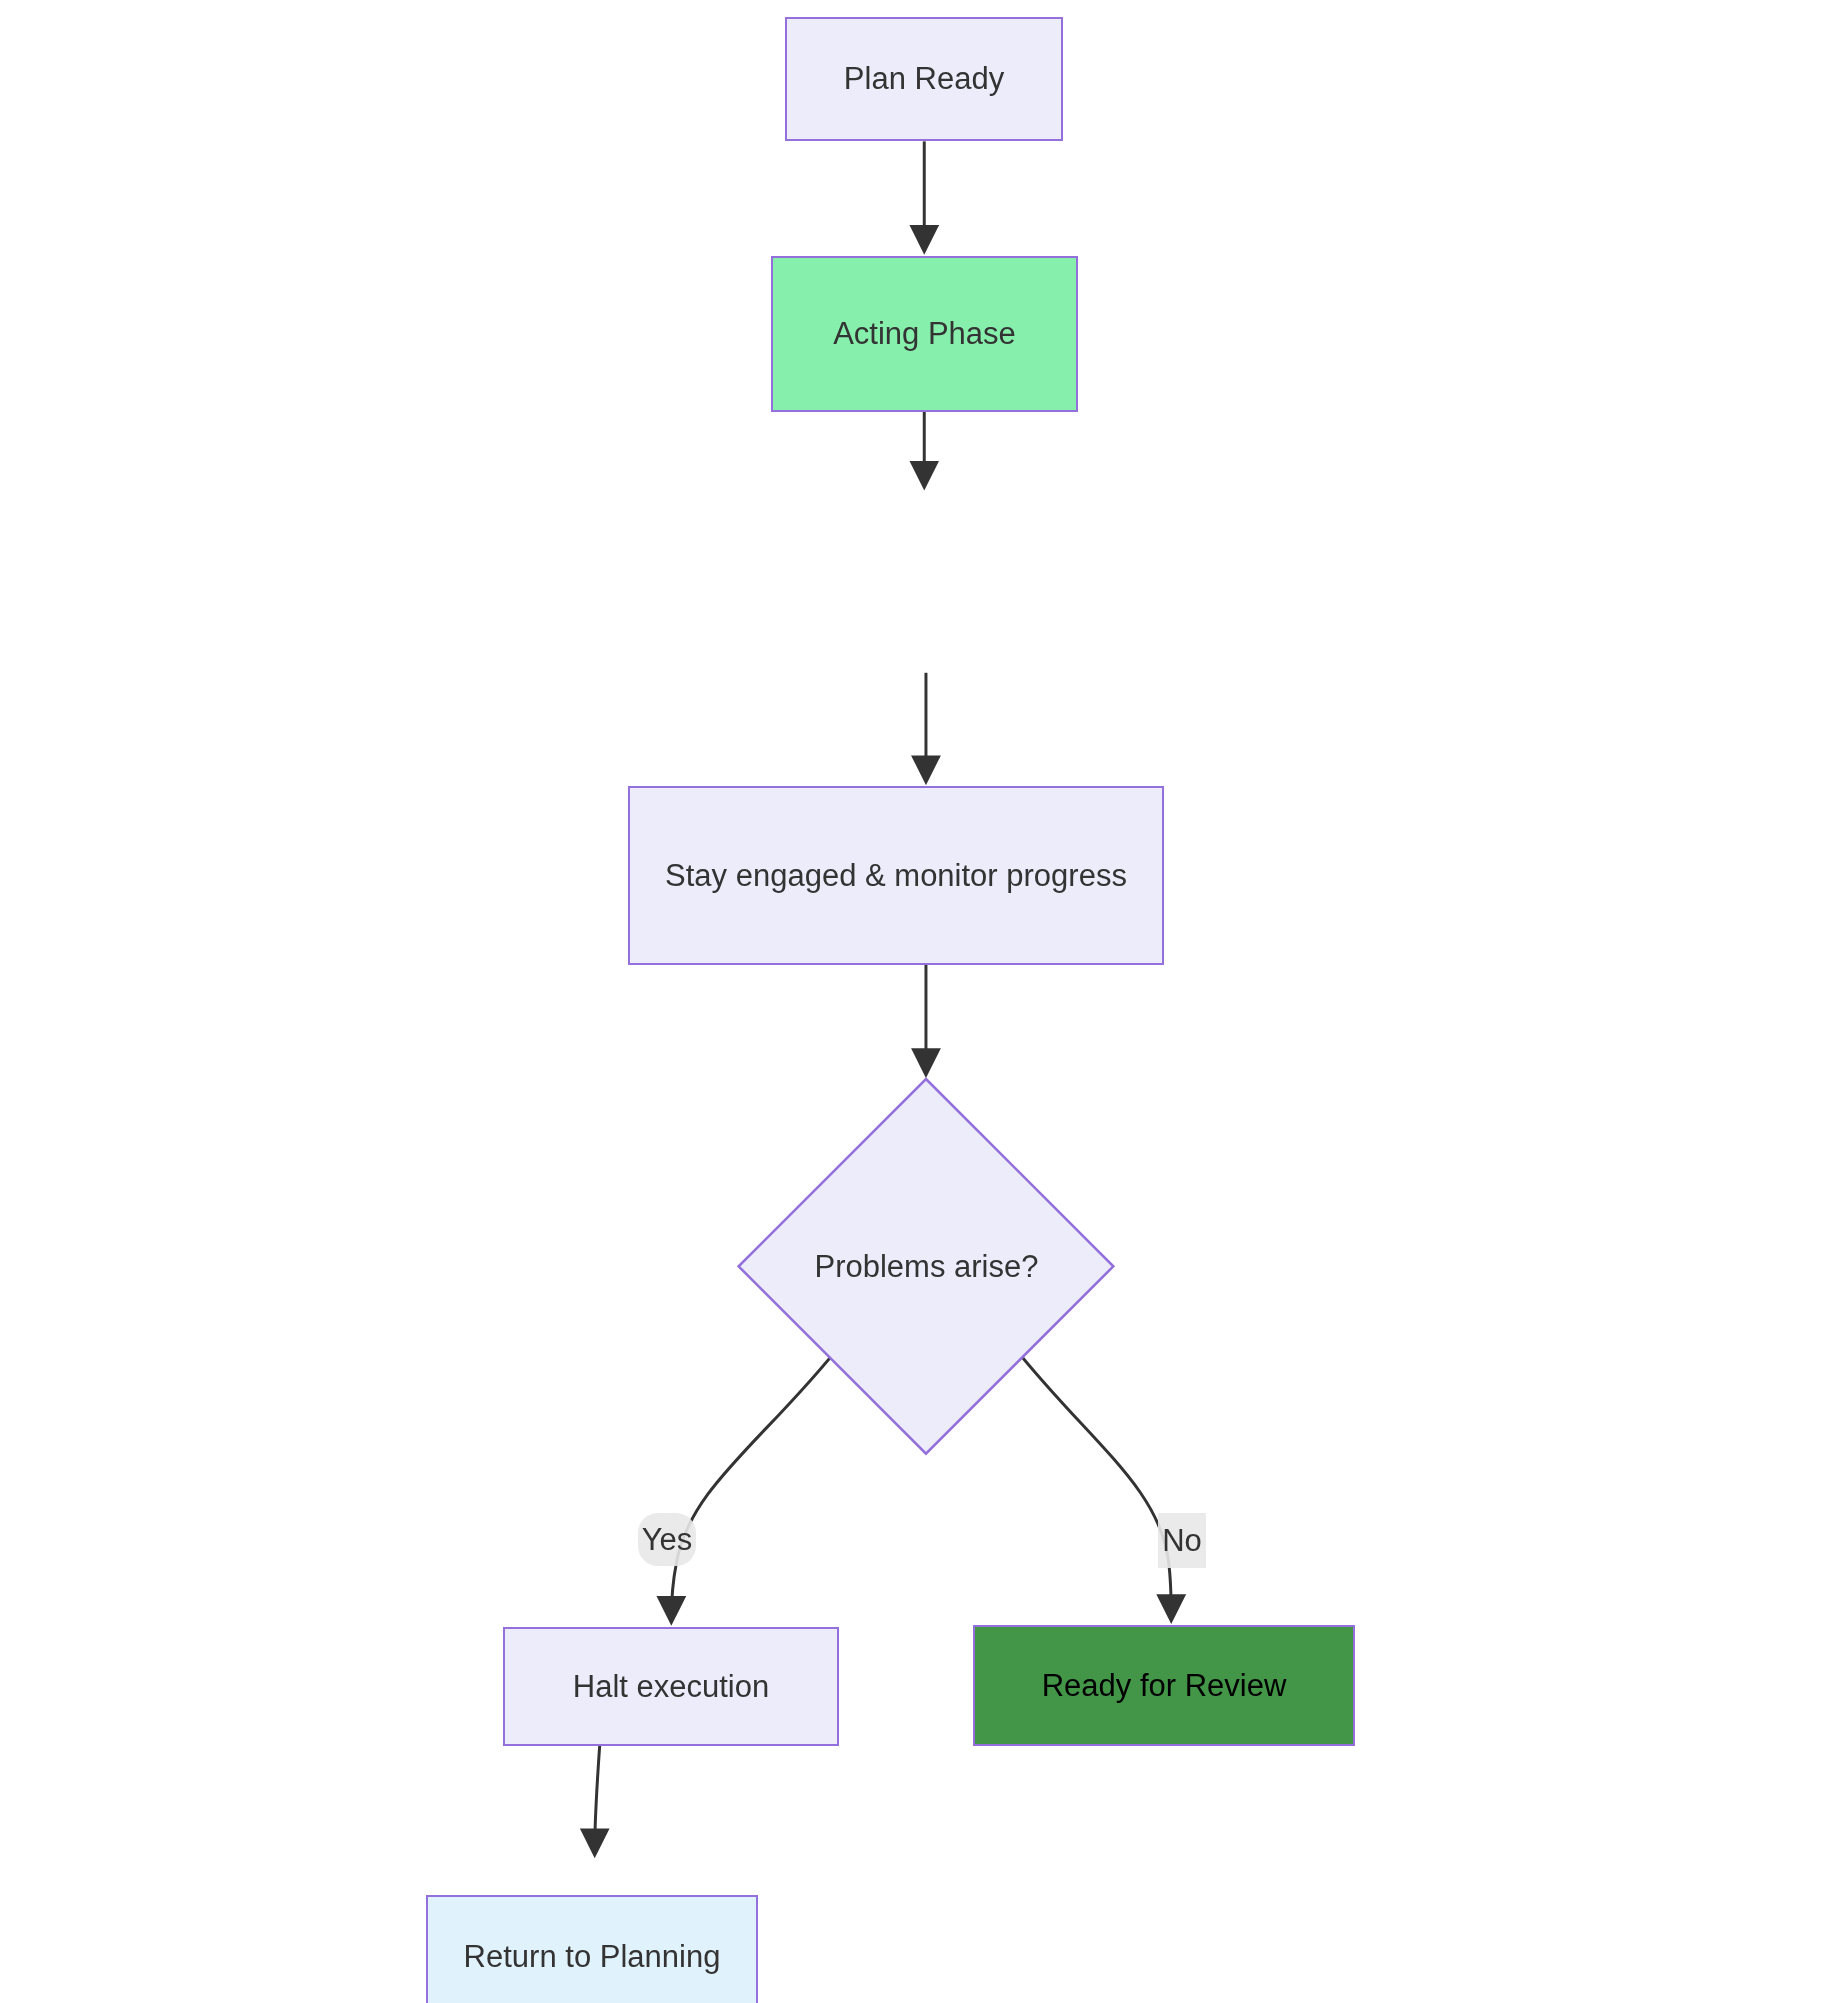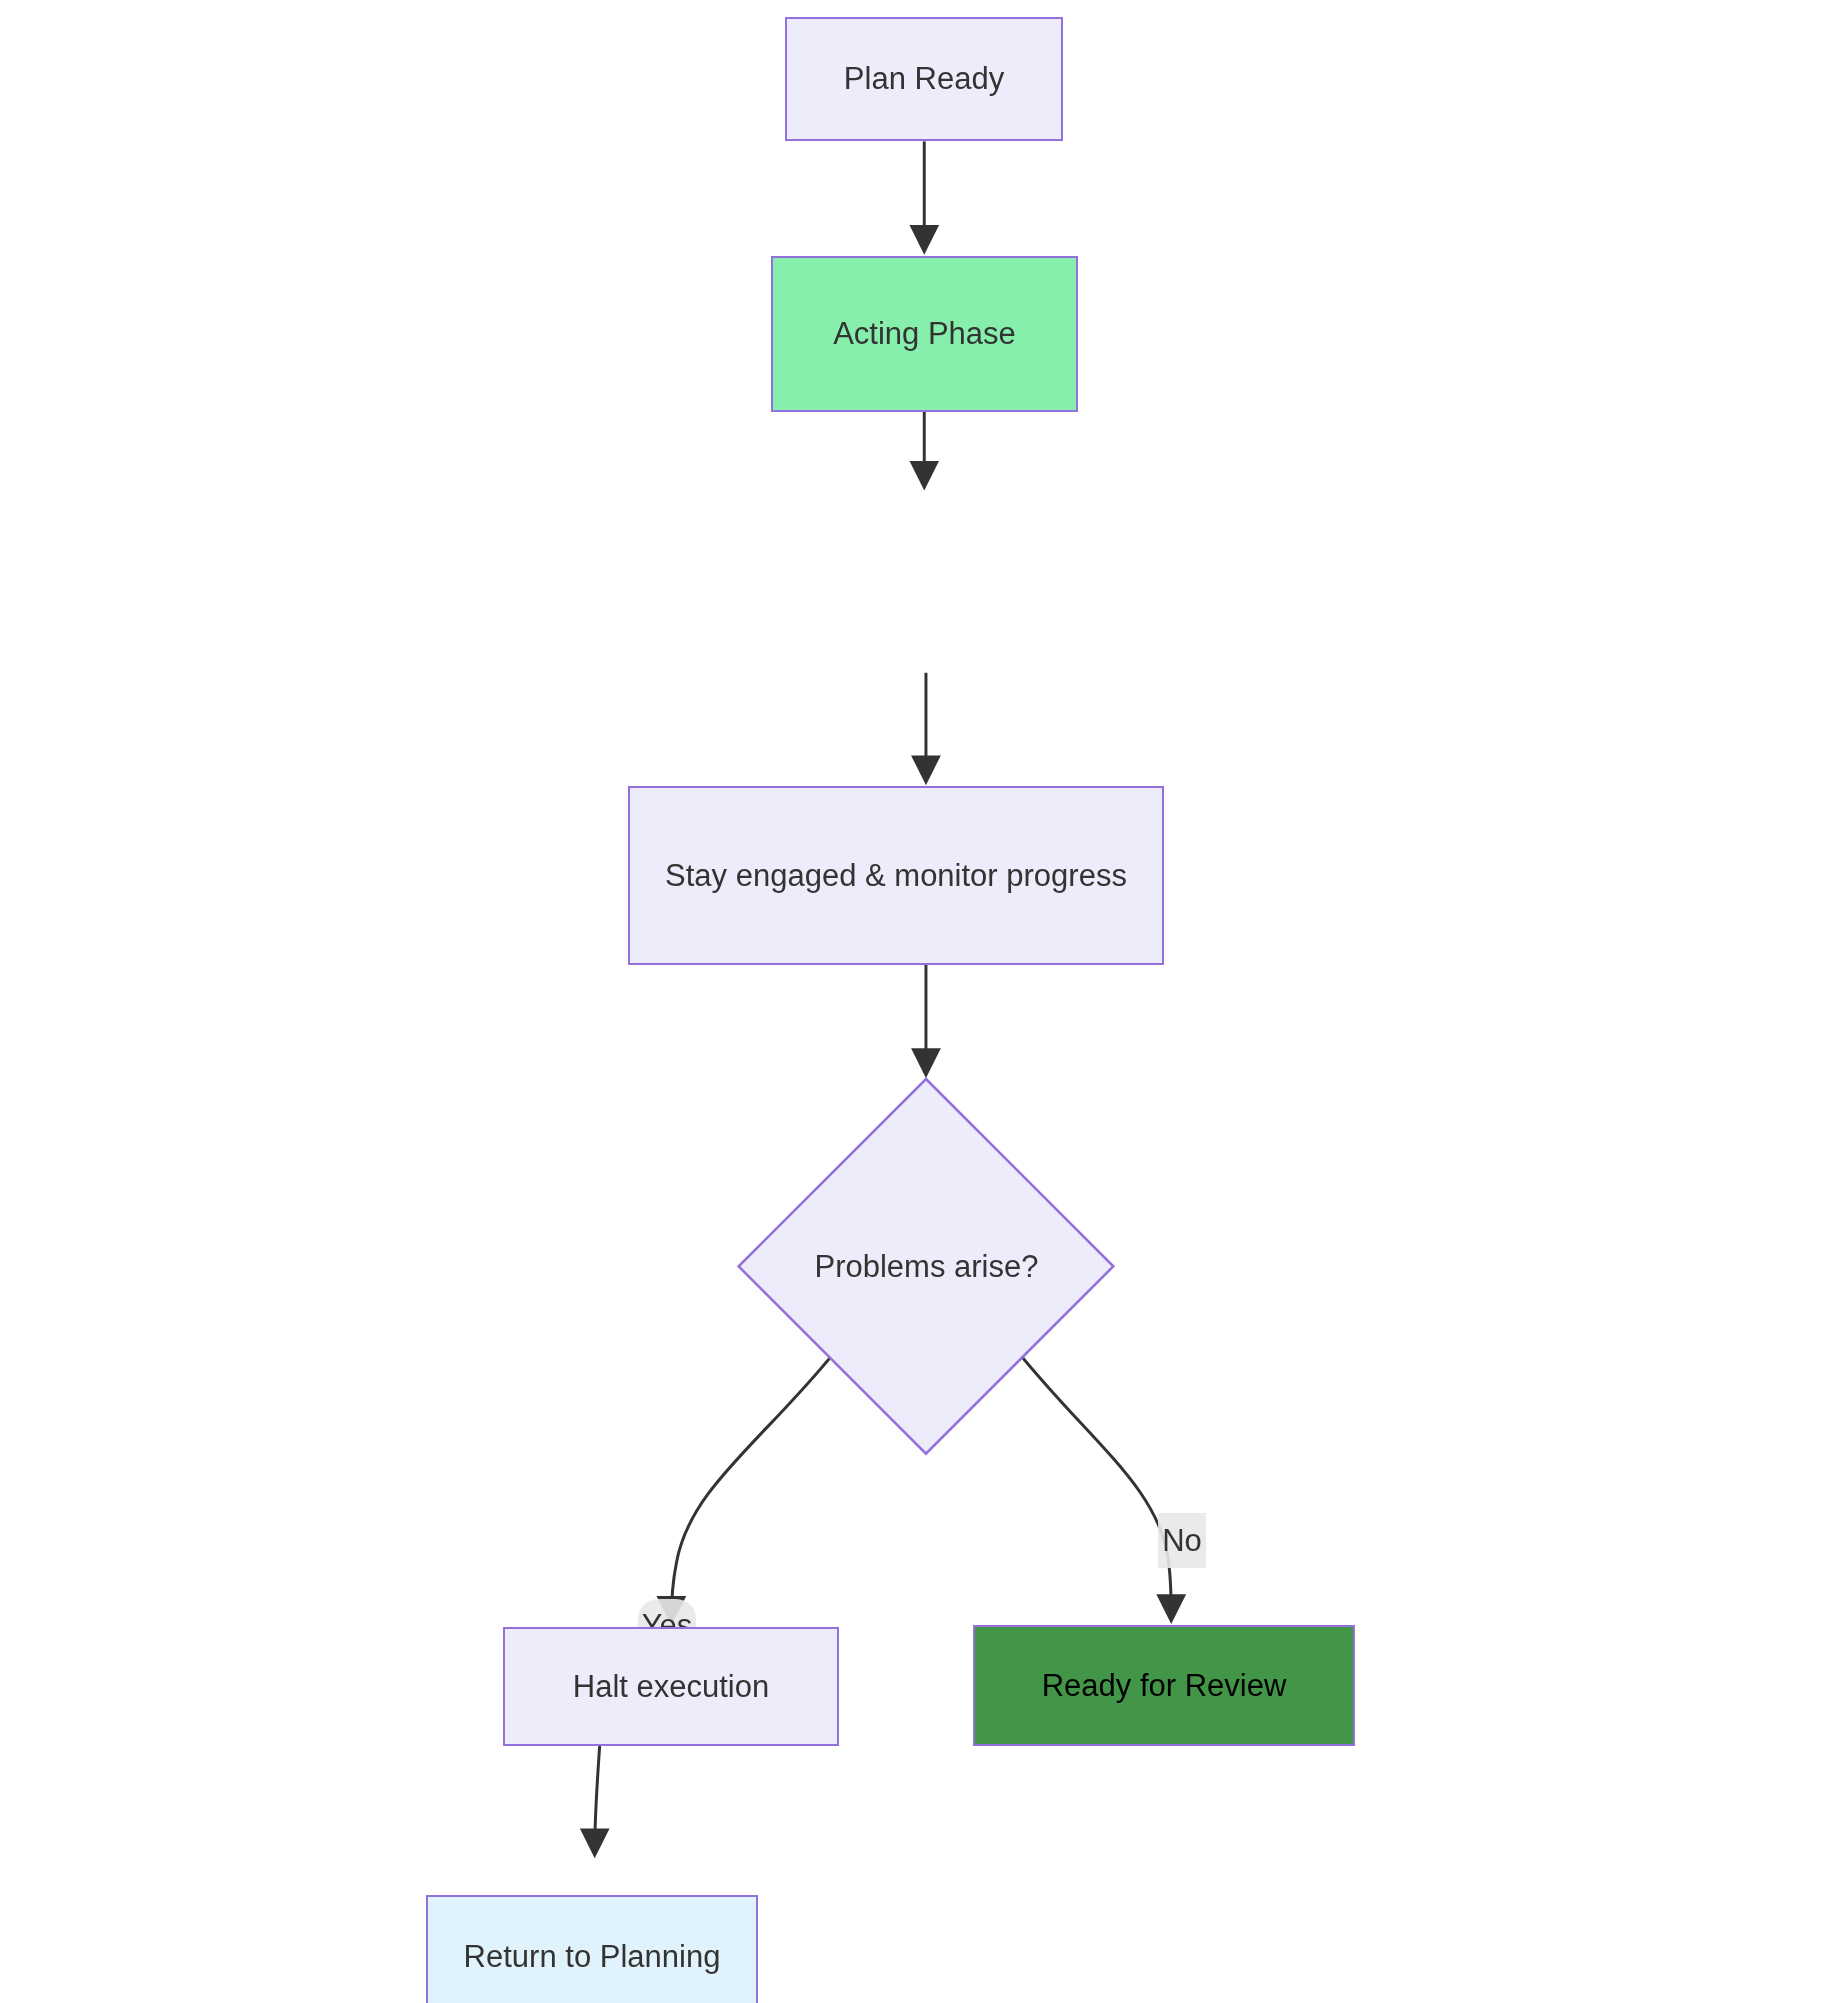--- a/index.html
+++ b/index.html
@@ -49,21 +49,21 @@
   }
   .edge-label {
     position: absolute;
     display: flex;
     align-items: center;
     justify-content: center;
     background: rgba(232,232,232,0.9);
     color: #333333;
     font-size: 31px;
   }
-  #el-yes { left: 638px;  top: 1599px; width: 58px; height: 53px; border-radius: 20px; }
+  #el-yes { left: 638px;  top: 1513px; width: 58px; height: 53px; border-radius: 20px; }
   #el-no  { left: 1158px; top: 1513px; width: 48px; height: 55px; align-items: center; }
 </style>
 </head>
 <body>
 
 <div id="canvas">
 
   <svg id="edge-layer" viewBox="0 0 2160 2352" xmlns="http://www.w3.org/2000/svg">
     <defs>
       <marker id="arrowhead" viewBox="0 0 10 10" refX="8" refY="5" markerWidth="10" markerHeight="10" orient="auto" markerUnits="strokeWidth">

